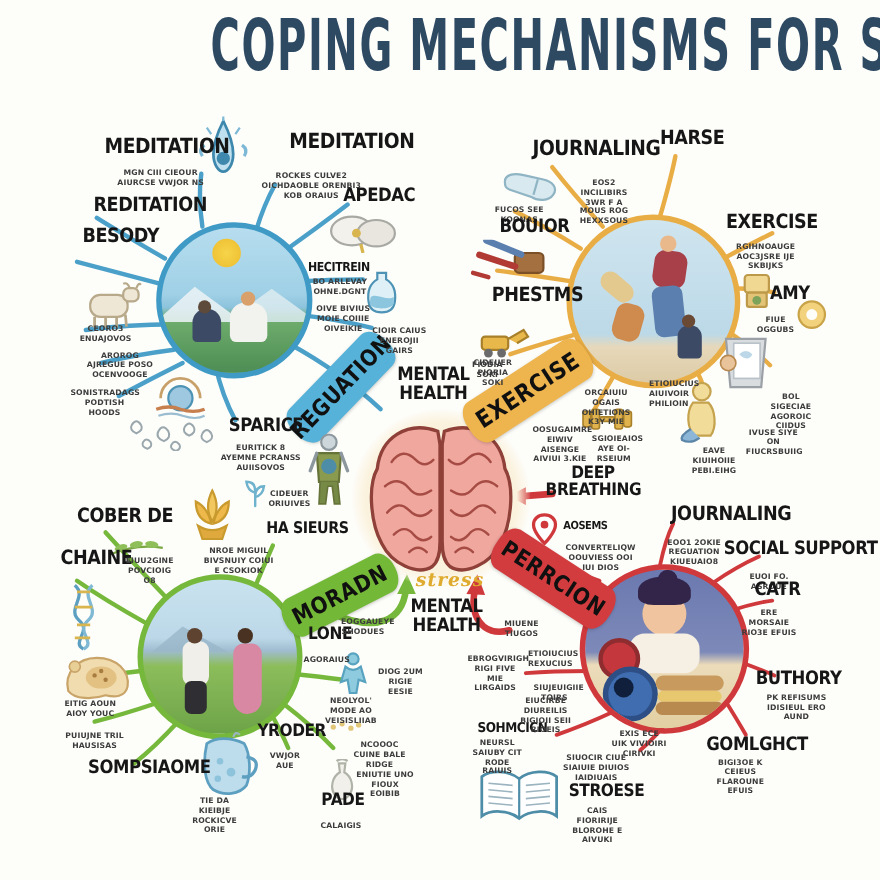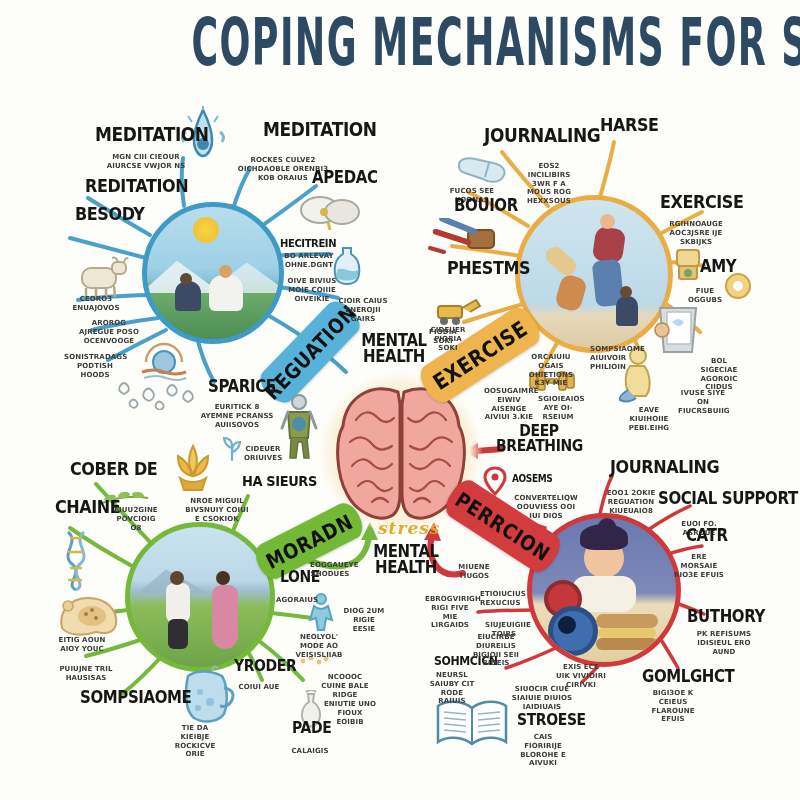--- a/index.html
+++ b/index.html
@@ -263,21 +263,21 @@
   <div class="h" style="left:454px;top:198px;font-size:15px">BOUIOR</div>
   <div class="h" style="left:660px;top:194px;font-size:16px">EXERCISE</div>
   <div class="sub" style="left:666px;top:220px;width:60px">RGIHNOAUGE AOC3JSRE IJE SKBIJKS</div>
   <div class="h" style="left:447px;top:260px;font-size:16px">PHESTMS</div>
   <div class="h" style="left:700px;top:259px;font-size:15px">AMY</div>
   <div class="sub" style="left:684px;top:287px;width:42px">FIUE OGGUBS</div>
   <div class="sub" style="left:426px;top:326px;width:44px">CIDEUER PIORIA SOKI</div>
   <div class="sub" style="left:522px;top:353px;width:58px">ORCAIUIU OGAIS OHIETIONS K3Y MIE</div>
   <div class="sub" style="left:484px;top:387px;width:50px">OOSUGAIMRE EIWIV AISENGE AIVIUI 3.KIE</div>
   <div class="sub" style="left:538px;top:395px;width:40px">SGIOIEAIOS AYE OI-RSEIUM</div>
-  <div class="sub" style="left:590px;top:345px;width:36px">SOMPSIAOME AIUIVOIR PHILIOIN</div>
+  <div class="sub" style="left:590px;top:345px;width:36px">ETIOIUCIUS AIUIVOIR PHILIOIN</div>
   <div class="sub" style="left:624px;top:406px;width:50px">EAVE KIUIHOIIE PEBI.EIHG</div>
   <div class="sub" style="left:692px;top:357px;width:54px">BOL SIGECIAE AGOROIC CIIDUS</div>
   <div class="sub" style="left:678px;top:389px;width:50px">IVUSE SIYE ON FIUCRSBUIIG</div>
 
   <svg class="icon" style="left:455px;top:155px" width="54" height="30" viewBox="0 0 54 30">
     <path d="M4 10 C4 4 12 2 20 4 L38 8 C48 10 52 16 48 22 C44 28 34 28 28 24 L10 18 C4 16 4 14 4 10 Z" fill="#d8e9ef" stroke="#8fb4c4" stroke-width="2"></path>
     <path d="M34 8 L30 22" stroke="#8fb4c4" stroke-width="2"></path>
   </svg>
   <svg class="icon" style="left:428px;top:218px" width="72" height="38" viewBox="0 0 72 38">
     <rect x="40" y="12" width="26" height="18" rx="4" fill="#a5703f" stroke="#7c5026" stroke-width="2"></rect>
@@ -329,21 +329,21 @@
   <div class="h" style="left:242px;top:474px;font-size:13px">HA SIEURS</div>
   <div class="sub" style="left:244px;top:445px;width:38px">CIDEUER ORIUIVES</div>
   <div class="h" style="left:280px;top:569px;font-size:14px">LONE</div>
   <div class="sub" style="left:310px;top:561px;width:40px">EOGGAUEYE SHODUES</div>
   <div class="sub" style="left:276px;top:596px;width:42px">AGORAIUS</div>
   <div class="sub" style="left:58px;top:636px;width:48px">EITIG AOUN AIOY YOUC</div>
   <div class="sub" style="left:48px;top:665px;width:76px">PUIUJNE TRIL HAUSISAS</div>
   <div class="h" style="left:80px;top:690px;font-size:15px">SOMPSIAOME</div>
   <div class="sub" style="left:170px;top:724px;width:50px">TIE DA KIEIBJE ROCKICVE ORIE</div>
   <div class="h" style="left:234px;top:658px;font-size:14px">YRODER</div>
-  <div class="sub" style="left:238px;top:683px;width:42px">COIUI AUE</div>
+  <div class="sub" style="left:238px;top:683px;width:42px">VWJOR AUE</div>
   <div class="sub" style="left:342px;top:607px;width:44px">DIOG 2UM RIGIE EESIE</div>
   <div class="sub" style="left:293px;top:633px;width:52px">NEOLYOL' MODE AO VEISISLIIAB</div>
   <div class="sub" style="left:320px;top:673px;width:50px">NCOOOC CUINE BALE RIDGE</div>
   <div class="sub" style="left:323px;top:700px;width:54px">ENIUTIE UNO FIOUX EOIBIB</div>
   <div class="h" style="left:292px;top:720px;font-size:14px">PADE</div>
   <div class="sub" style="left:290px;top:747px;width:40px">CALAIGIS</div>
 
   <svg class="icon" style="left:170px;top:442px" width="46" height="52" viewBox="0 0 46 52">
     <path d="M23 4 C18 14 18 24 23 32 C28 24 28 14 23 4 Z" fill="#f2c75e" stroke="#c99a2e" stroke-width="2"></path>
     <path d="M8 14 C8 26 14 32 22 34 C20 24 16 18 8 14 Z" fill="#eeb84a" stroke="#c99a2e" stroke-width="2"></path>

